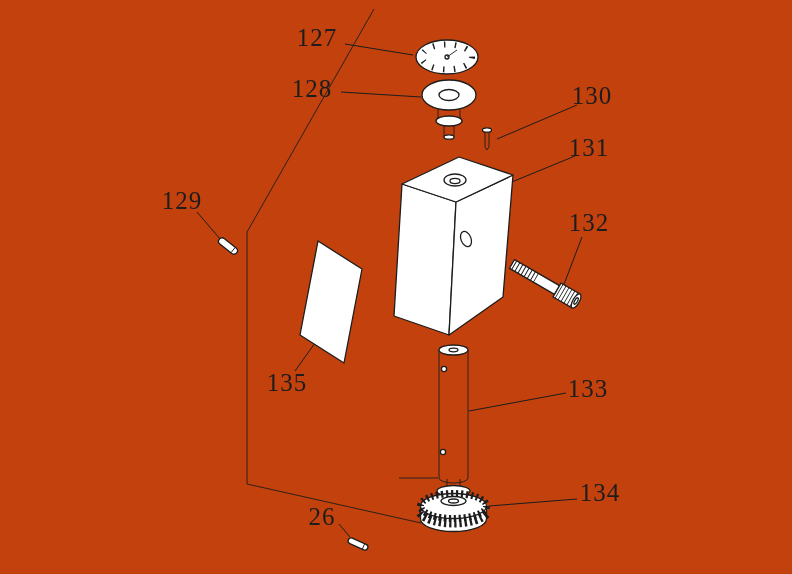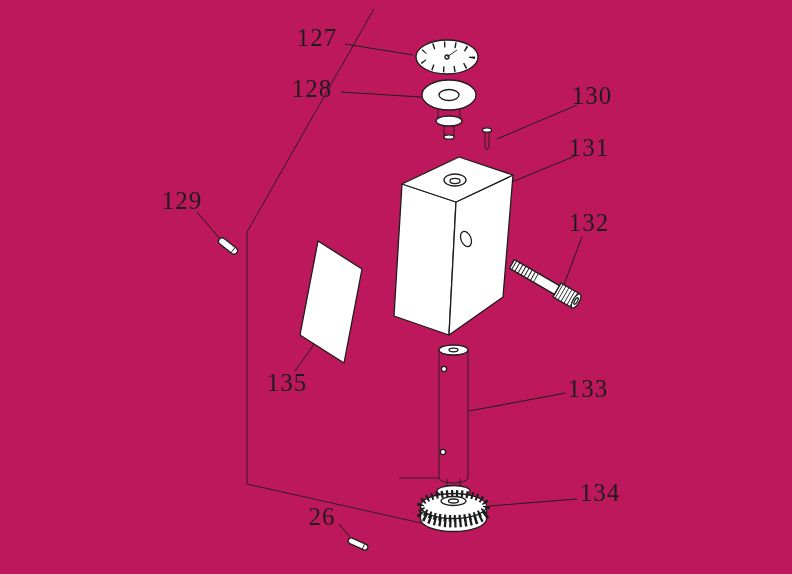--- a/index.html
+++ b/index.html
@@ -1,19 +1,19 @@
 <!DOCTYPE html>
 <html><head>
 <meta charset="utf-8">
 <style>
   html,body{margin:0;padding:0;background:#ffffff;}
   .canvas{
     position:relative;
     width:792px;height:574px;
-    background:#be185d;
+    background:#c2410c;
     font-family:"Liberation Serif", serif;
     overflow:hidden;
   }
   svg{display:block;}
   .part{fill:#ffffff;stroke:#1d1d1d;stroke-width:1.3;stroke-linejoin:round;stroke-linecap:round;}
   .thin{fill:none;stroke:#1d1d1d;stroke-width:0.9;}
   .leader{fill:none;stroke:#1d1d1d;stroke-width:1;}
   .teeth{fill:none;stroke:#1d1d1d;}
   .callout{
     font-family:"Liberation Serif", serif;

